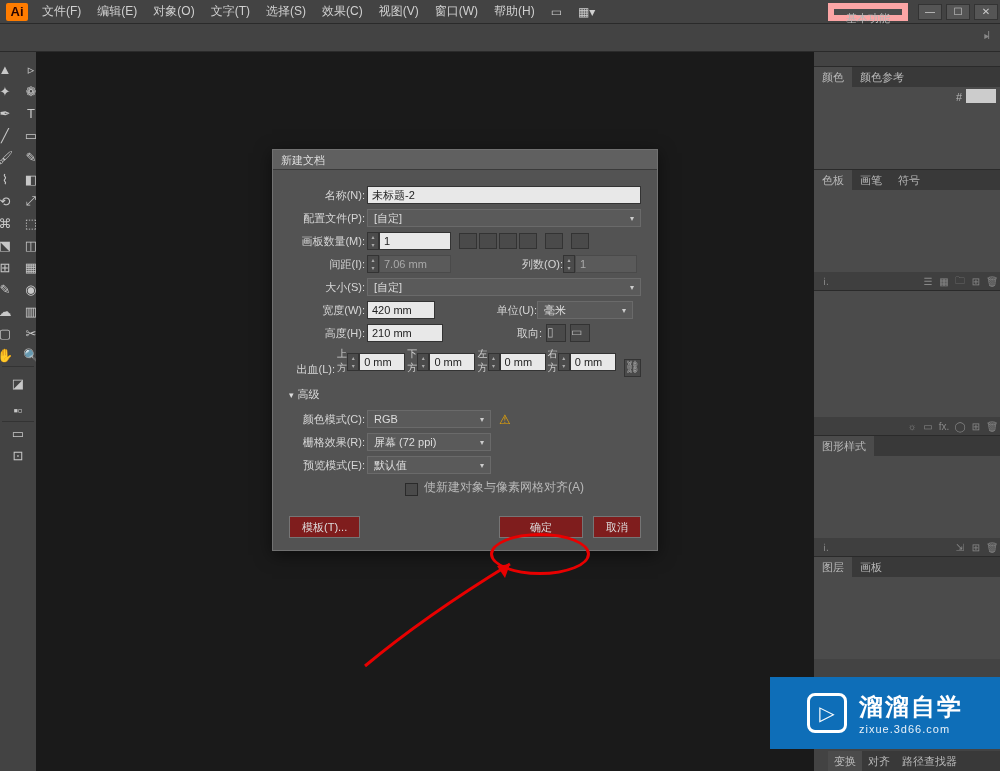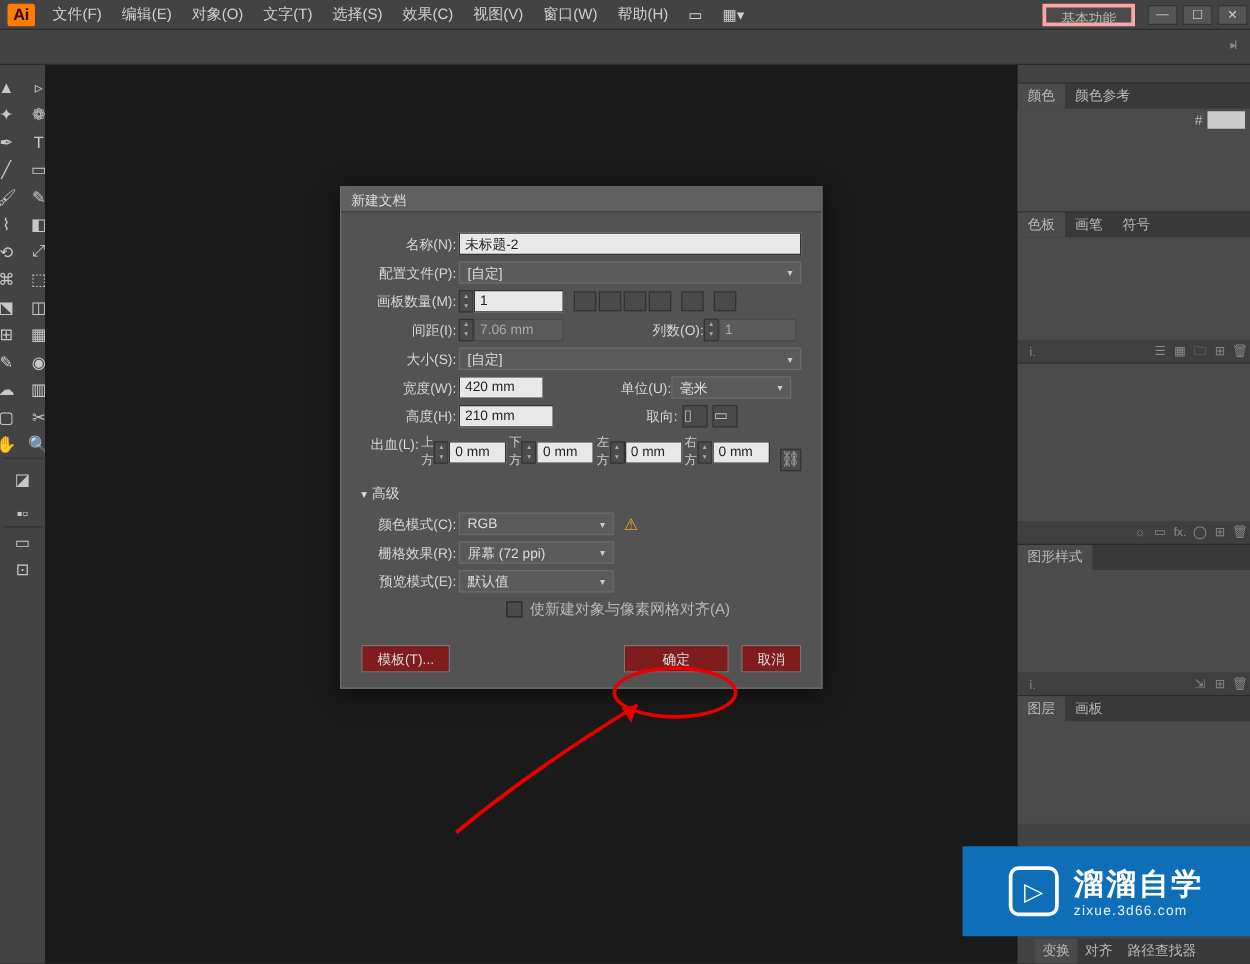--- a/index.html
+++ b/index.html
@@ -4,21 +4,21 @@
 <style>
 * { box-sizing: border-box; margin: 0; padding: 0; font-family: "Microsoft YaHei", sans-serif; }
 body { background: #323232; width: 1000px; height: 771px; overflow: hidden; position: relative; font-size: 12px; color: #b8b8b8; }
 
 
 .topbar { height: 24px; background: #434343; display: flex; align-items: center; border-bottom: 1px solid #2a2a2a; }
 .ai-logo { width: 22px; height: 18px; background: #ff7c00; color: #2a0400; font-weight: bold; font-size: 13px; display: flex; align-items: center; justify-content: center; margin: 0 6px; border-radius: 2px; }
 .menu-item { padding: 0 8px; font-size: 12px; color: #d0d0d0; cursor: pointer; }
 .top-spacer { flex: 1; }
 .top-right { display: flex; align-items: center; height: 100%; }
-.workspace { padding: 0 12px; background: #4b4b4b; height: 18px; line-height: 18px; font-size: 11px; border: 3px solid #fca5a5; margin-right: 8px; }
+.workspace { padding: 0 12px; background: #4b4b4b; height: 18px; line-height: 18px; font-size: 11px; border: 6px solid #fca5a5; margin-right: 8px; }
 .win-btn { width: 24px; height: 16px; background: #555; margin: 0 2px; border: 1px solid #333; display: flex; align-items: center; justify-content: center; font-size: 10px; color: #ccc; }
 
 
 .ctrlbar { height: 28px; background: #434343; border-bottom: 1px solid #2a2a2a; position: relative; }
 .ctrlbar::after { content: "▸I"; position: absolute; right: 12px; top: 6px; color: #888; font-size: 10px; letter-spacing: -2px; }
 
 
 .main { display: flex; height: 719px; }
 .toolbox { width: 36px; background: #434343; display: flex; flex-direction: column; align-items: center; padding-top: 6px; }
 .tool { width: 26px; height: 22px; margin: 0; display: flex; align-items: center; justify-content: center; color: #c8c8c8; font-size: 13px; }
@@ -60,21 +60,21 @@
 .combo { height: 18px; background: #5a5a5a; border: 1px solid #6a6a6a; padding: 0 6px; font-size: 11px; color: #ddd; display: flex; align-items: center; position: relative; }
 .combo::after { content: "▾"; position: absolute; right: 6px; font-size: 8px; color: #ccc; }
 .combo.long { flex: 1; }
 .spinner { width: 12px; height: 18px; background: #4b4b4b; border: 1px solid #333; display: flex; flex-direction: column; }
 .spinner span { flex: 1; text-align: center; font-size: 6px; line-height: 8px; color: #aaa; }
 .grid-icons { display: flex; gap: 2px; margin-left: 8px; }
 .grid-icons div { width: 18px; height: 16px; background: #4a4a4a; border: 1px solid #333; }
 .section-hdr { display: flex; align-items: center; margin: 10px 0 8px 0; color: #ddd; font-size: 11px; }
 .section-hdr::before { content: "▾"; margin-right: 4px; font-size: 9px; }
 .warning { color: #eea800; margin-left: 8px; font-size: 13px; }
-.chk { display: flex; align-items: center; margin-left: 80px; margin-top: 4px; padding-left: 36px; }
+.chk { display: flex; align-items: flex-end; margin-left: 80px; margin-top: 4px; padding-left: 36px; }
 .chk-box { width: 13px; height: 13px; background: #4a4a4a; border: 1px solid #2a2a2a; margin-right: 6px; }
 .dlg-btns { display: flex; gap: 10px; margin-top: 20px; }
 .btn { height: 22px; padding: 0 12px; background: #7f1d1d; border: 1px solid #757575; color: #ddd; font-size: 11px; display: flex; align-items: center; cursor: pointer; }
 .btn.ok { width: 84px; justify-content: center; }
 .bleed-group { display: flex; align-items: flex-end; gap: 2px; }
 .bleed-col { display: flex; flex-direction: row; align-items: center; }
 .bleed-col .hdr { font-size: 10px; color: #ccc; margin-bottom: 2px; }
 .bleed-col .cell { display: flex; }
 .link-icon { width: 18px; height: 18px; background: #4a4a4a; border: 1px solid #333; margin-left: 6px; }
 .orient-btn { width: 20px; height: 18px; background: #4a4a4a; border: 1px solid #333; margin-left: 4px; }
@@ -285,21 +285,21 @@
     </div>
     <div class="row">
       <div class="lbl">高度(H):</div>
       <input class="inp light" style="width: 76px;" value="210 mm">
       <div style="width:74px"></div>
       <div style="font-size:11px;color:#d6d6d6">取向:</div>
       <div class="orient-btn">▯</div>
       <div class="orient-btn">▭</div>
     </div>
     <div class="row">
-      <div class="lbl" style="align-self:flex-end;margin-bottom:14px">出血(L):</div>
+      <div class="lbl" style="align-self:flex-end;margin-bottom:0">出血(L):</div>
       <div class="bleed-group">
         <div class="bleed-col">
             <div class="hdr">上方</div>
             <div class="cell">
               <div class="spinner">
                 <span>▴</span>
                 <span>▾</span>
               </div>
               <input class="inp light" style="width: 46px;" value="0 mm">
             </div>

